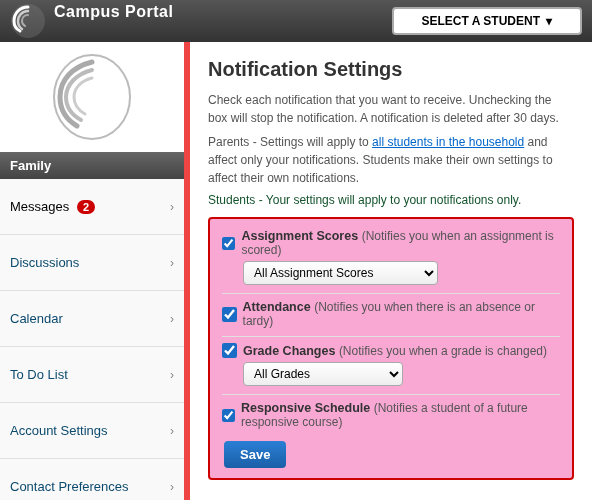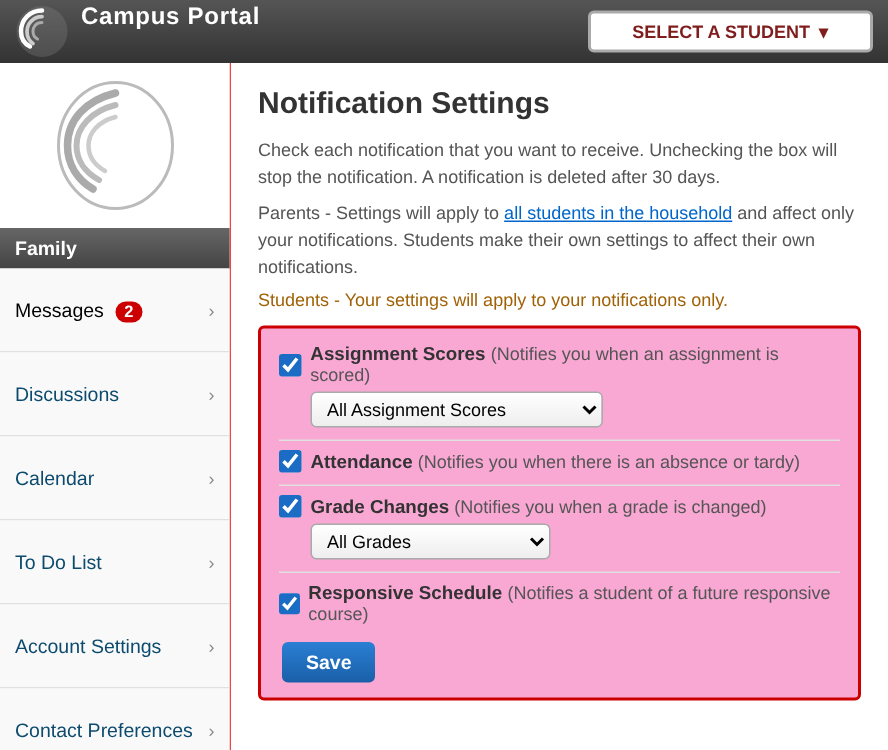--- a/index.html
+++ b/index.html
@@ -26,44 +26,44 @@
       letter-spacing: 0.5px;
     }
     .select-student-btn {
       margin-left: auto;
       background: #fff;
       border: 2px solid #aaa;
       border-radius: 4px;
       padding: 5px 28px;
       font-size: 12px;
       font-weight: bold;
-      color: #7f1d1d;
+      color: #000000;
       display: flex;
       align-items: center;
       gap: 6px;
       cursor: pointer;
     }
 
     
     .logo-swirl {
       width: 36px;
       height: 36px;
     }
 
     
     .layout {
       display: flex;
       height: calc(500px - 42px);
     }
 
     
     .sidebar {
-      width: 154px;
+      width: 190px;
       background: #fff;
-      border-right: 1px solid #ef4444;
+      border-right: 6px solid #ef4444;
       flex-shrink: 0;
     }
     .sidebar-logo-area {
       background: #fff;
       padding: 8px;
       display: flex;
       justify-content: center;
       align-items: center;
       height: 110px;
     }
@@ -114,21 +114,21 @@
       color: #333;
       margin-bottom: 10px;
     }
     .description {
       font-size: 12px;
       color: #555;
       margin-bottom: 6px;
       line-height: 1.5;
     }
     .students-note {
-      color: #a16207;
+      color: #14532d;
       font-size: 12px;
       margin-bottom: 10px;
     }
 
     
     .notification-box {
       border: 2px solid #cc0000;
       border-radius: 4px;
       padding: 10px 12px;
       background: #f9a8d4;

